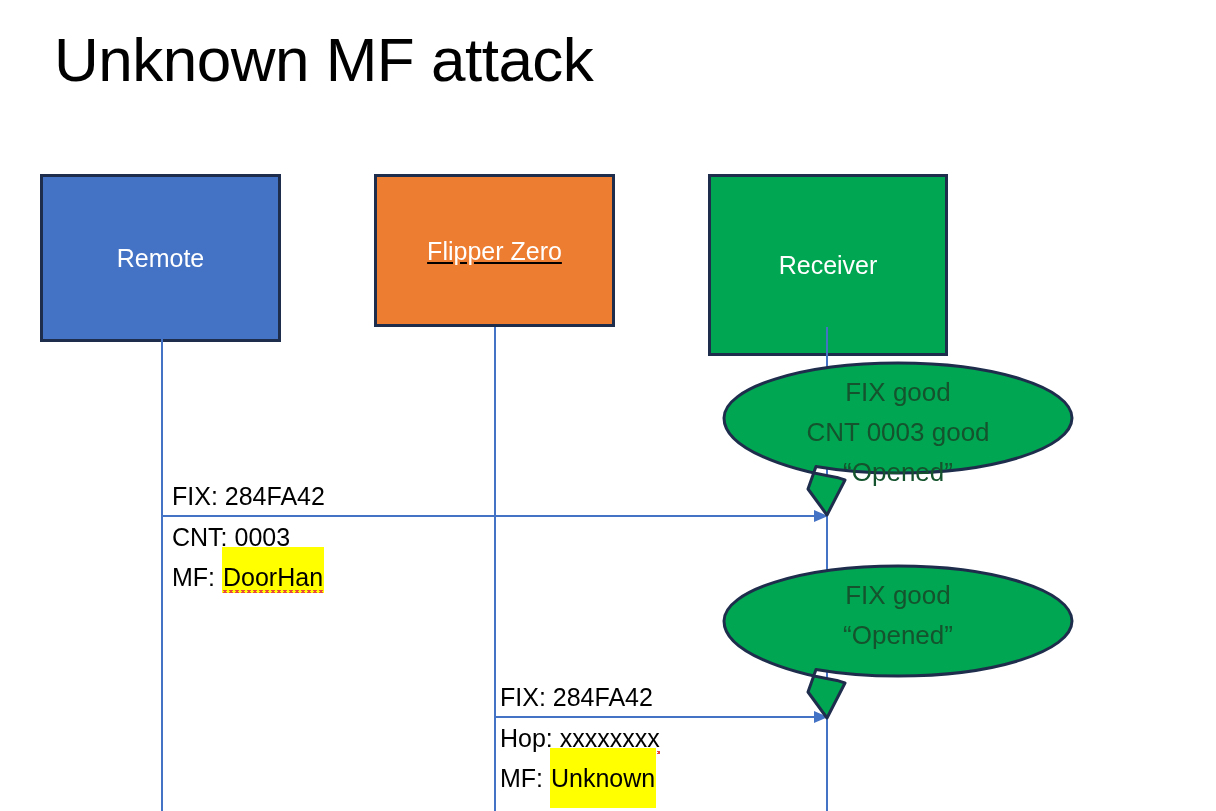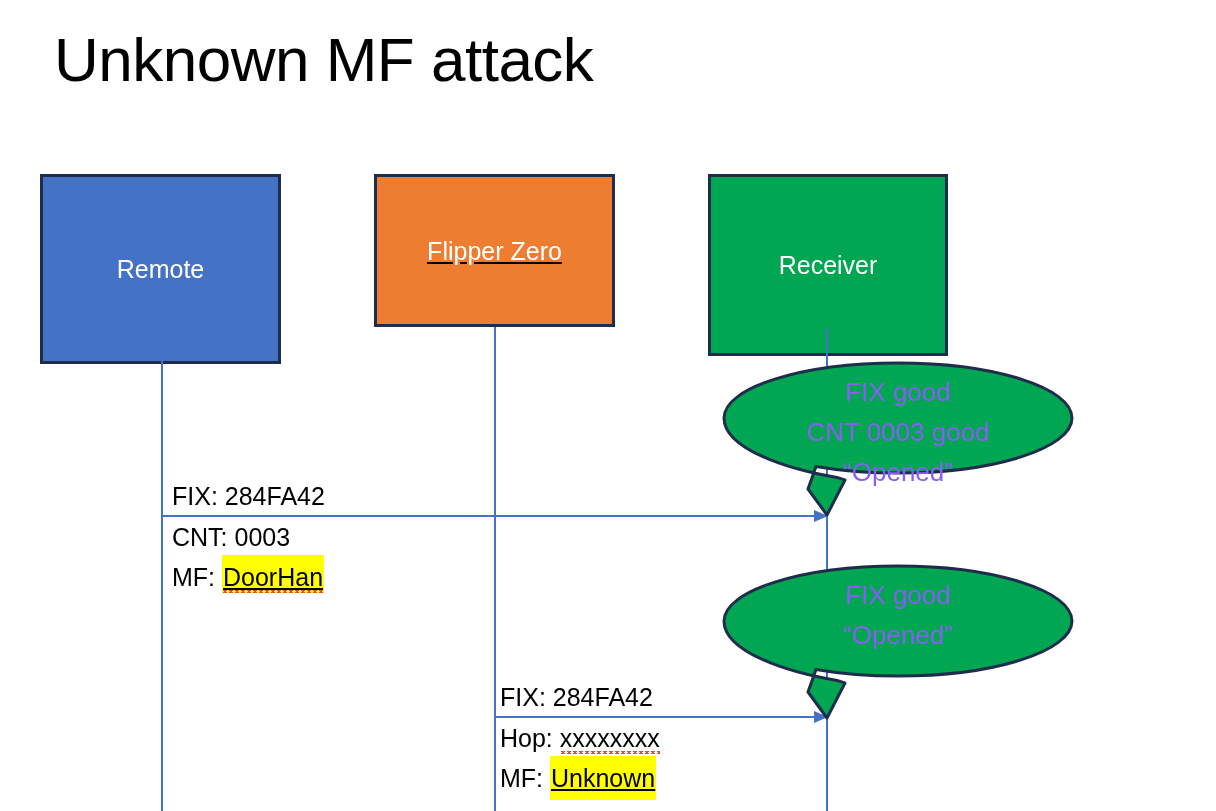--- a/index.html
+++ b/index.html
@@ -47,21 +47,21 @@
   }
   .actor-label {
     color: #ffffff;
     font-size: 25px;
     font-weight: 400;
     line-height: 1.2;
     text-align: center;
     white-space: nowrap;
   }
 
-  #actor-remote  { left: 40px;  top: 174px; width: 241px; height: 190px; }
+  #actor-remote  { left: 40px;  top: 174px; width: 241px; height: 168px; }
   #actor-flipper { left: 374px; top: 174px; width: 241px; height: 153px; }
   #actor-receiver{ left: 708px; top: 174px; width: 240px; height: 182px; }
 
   
   .lifeline {
     position: absolute;
     width: 2px;
     background: #4472C4;
   }
   #lifeline-remote   { left: 161px; top: 327px; height: 484px; }
@@ -96,22 +96,21 @@
     color: #000000;
     white-space: nowrap;
   }
   #msg1-top    { left: 172px; top: 476px; }
   #msg1-bottom { left: 172px; top: 517px; }
   #msg2-top    { left: 500px; top: 677px; }
   #msg2-bottom { left: 500px; top: 718px; }
 
   .hl {
     background: #FFFF00;
-    padding: 8px 1px;
-    text-decoration: underline;
+    padding: 16px 1px;
   }
   .squiggle {
     background-repeat: repeat-x;
     background-position: 0 100%;
     background-size: 6px 3px;
     background-image: linear-gradient(45deg, transparent 40%, #E8483B 40%, #E8483B 60%, transparent 60%),
                       linear-gradient(-45deg, transparent 40%, #E8483B 40%, #E8483B 60%, transparent 60%);
     padding-bottom: 2px;
   }
 
@@ -122,21 +121,21 @@
   .callout svg {
     display: block;
     overflow: visible;
   }
   .callout-text {
     position: absolute;
     left: 0;
     top: 0;
     width: 100%;
     text-align: center;
-    color: #8b5cf6;
+    color: #14532d;
     font-size: 26px;
     line-height: 40px;
     pointer-events: none;
   }
   #callout-1 { left: 724px; top: 363px; width: 348px; height: 155px; }
   #callout-2 { left: 724px; top: 566px; width: 348px; height: 155px; }
   #callout-1 .callout-text { padding-top: 9px; }
   #callout-2 .callout-text { padding-top: 9px; }
 </style>
 </head>

